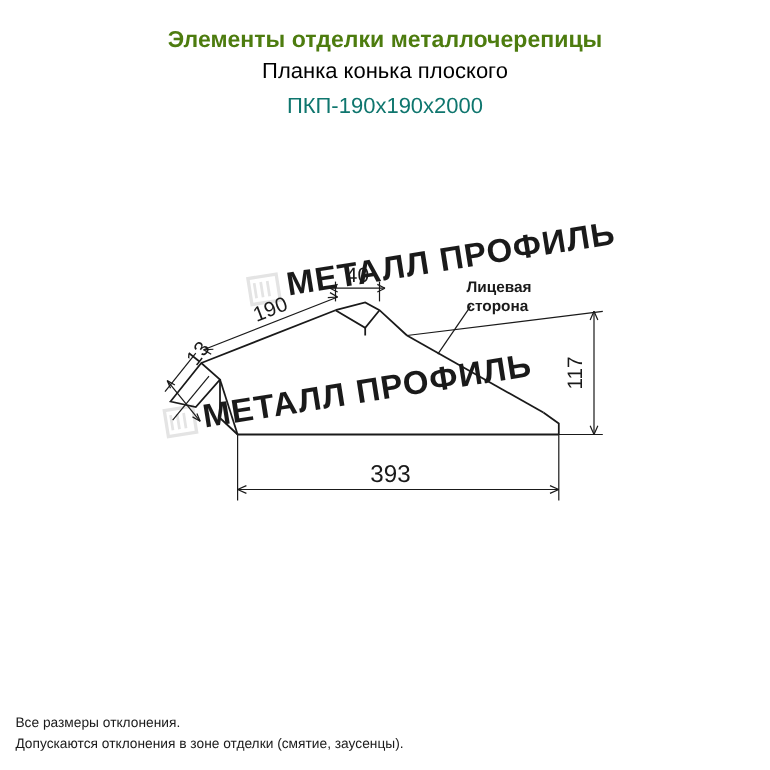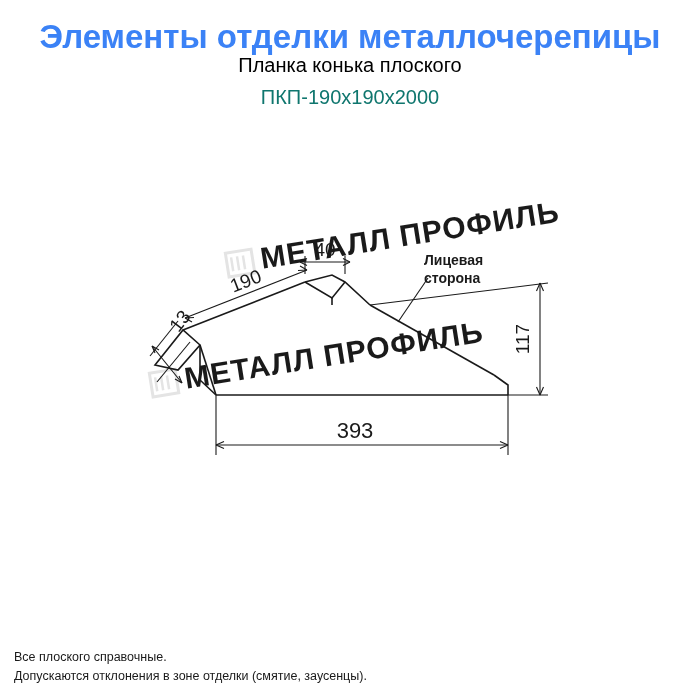--- a/index.html
+++ b/index.html
@@ -21,24 +21,24 @@
     height: 700px;
   }
   .title-block {
     position: absolute;
     top: 22px;
     left: 0;
     width: 700px;
     text-align: center;
   }
   .title-main {
-    font-size: 33px;
+    font-size: 21px;
     font-weight: bold;
     letter-spacing: 0px;
-    color: #3b82f6;
+    color: #4d7c0f;
     line-height: 30px;
   }
   .title-sub {
     font-size: 20px;
     font-weight: normal;
     color: #000000;
     line-height: 26px;
   }
   .title-code {
     font-size: 20px;
@@ -167,17 +167,17 @@
         <path d="M216,275 L508,275"></path>
         <path d="M216,275 l8,-3.5 M216,275 l8,3.5"></path>
         <path d="M508,275 l-8,-3.5 M508,275 l-8,3.5"></path>
       </g>
       <text x="355" y="268" font-size="22" text-anchor="middle">393</text>
 
     </svg>
   </div>
 
   <div class="footer">
-    <div>Все плоского справочные.</div>
+    <div>Все размеры отклонения.</div>
     <div>Допускаются отклонения в зоне отделки (смятие, заусенцы).</div>
   </div>
 
 </div>
 
 </body></html>

